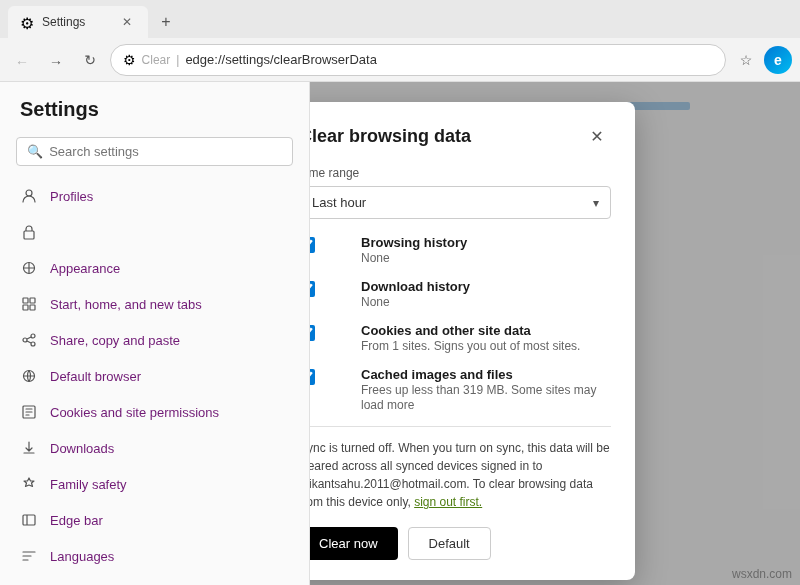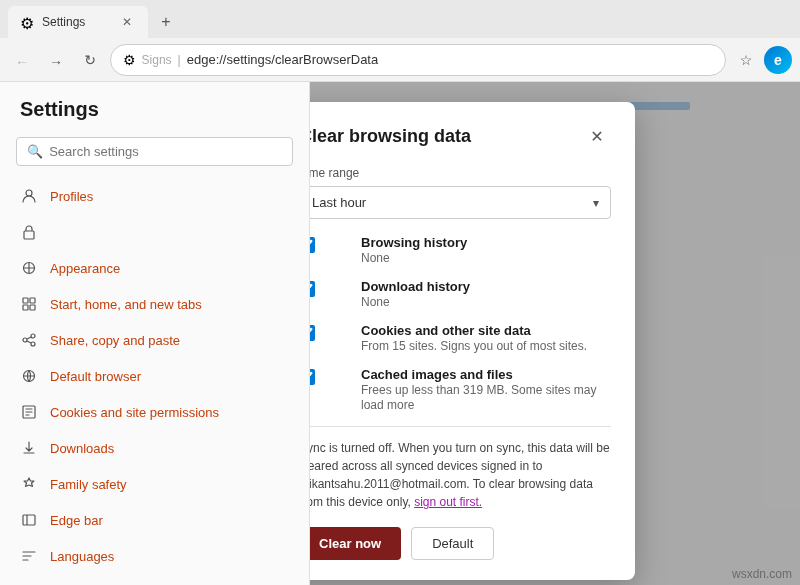--- a/index.html
+++ b/index.html
@@ -28,21 +28,21 @@
     
     .page-content { display: flex; height: calc(585px - 82px); }
 
     
     .sidebar { width: 310px; background: #fafafa; border-right: 1px solid #e0e0e0; padding: 16px 0; overflow-y: auto; flex-shrink: 0; }
     .sidebar-title { font-size: 20px; font-weight: 600; color: #1a1a1a; padding: 0 20px 16px 20px; }
     .search-box { margin: 0 16px 12px 16px; display: flex; align-items: center; background: #fff; border: 1px solid #ccc; border-radius: 4px; padding: 6px 10px; gap: 6px; }
     .search-box input { border: none; outline: none; font-size: 13px; color: #555; flex: 1; background: transparent; }
     .search-icon-glyph { color: #666; font-size: 13px; }
 
-    .sidebar-item { display: flex; align-items: center; padding: 9px 20px; gap: 12px; cursor: pointer; font-size: 13px; color: #c2410c; }
+    .sidebar-item { display: flex; align-items: center; padding: 9px 20px; gap: 12px; cursor: pointer; font-size: 13px; color: #701a75; }
     .sidebar-icon { width: 18px; height: 18px; display: flex; align-items: center; justify-content: center; flex-shrink: 0; }
     .sidebar-icon svg { width: 16px; height: 16px; }
 
     
     .main-content { flex: 1; background: #f3f3f3; overflow-y: auto; position: relative; }
 
     
     .overlay { position: absolute; top: 0; left: 0; right: 0; bottom: 0; background: rgba(0,0,0,0.3); z-index: 10; }
 
     
@@ -58,24 +58,24 @@
 
     .checkbox-item { display: flex; align-items: flex-start; gap: 10px; margin-bottom: 14px; }
     .checkbox-item input[type="checkbox"] { margin-top: 2px; width: 16px; height: 16px; accent-color: #0078d4; flex-shrink: 0; cursor: pointer; }
     .checkbox-label { font-size: 13px; margin-left: 36px; }
     .checkbox-label strong { font-weight: 600; color: #1a1a1a; display: block; }
     .checkbox-label span { color: #666; font-size: 12px; }
 
     .divider-line { border: none; border-top: 1px solid #e0e0e0; margin: 4px 0 12px 0; }
 
     .sync-notice { font-size: 12px; color: #444; line-height: 1.5; margin-bottom: 16px; }
-    .sync-notice a { color: #a21caf; text-decoration: underline; cursor: pointer; }
+    .sync-notice a { color: #4d7c0f; text-decoration: underline; cursor: pointer; }
 
     .dialog-actions { display: flex; gap: 10px; justify-content: flex-start; }
-    .btn-primary { background: #7f1d1d; color: #fff; border: none; border-radius: 4px; padding: 8px 20px; font-size: 13px; cursor: pointer; font-weight: 700; }
+    .btn-primary { background: #000000; color: #fff; border: none; border-radius: 4px; padding: 8px 20px; font-size: 13px; cursor: pointer; font-weight: 400; }
     .btn-secondary { background: #fff; color: #333; border: 1px solid #ccc; border-radius: 4px; padding: 8px 20px; font-size: 13px; cursor: pointer; }
 
     
     .page-bg { padding: 20px; }
     .page-bg-bar { height: 8px; background: #0078d4; border-radius: 2px; margin-bottom: 12px; width: 80%; opacity: 0.3; }
 
     .watermark { position: absolute; bottom: 4px; right: 8px; font-size: 12px; color: #999; z-index: 5; }
   </style>
 </head>
 <body>
@@ -90,21 +90,21 @@
     </div>
     <div class="new-tab-btn">+</div>
   </div>
 
   <div class="address-bar-row">
     <button class="nav-btn disabled">←</button>
     <button class="nav-btn">→</button>
     <button class="nav-btn">↻</button>
     <div class="address-field">
       <span class="address-favicon">⚙</span>
-      <span class="address-separator">Signs</span>
+      <span class="address-separator">Clear</span>
       <span class="address-separator">|</span>
       <span class="address-url">edge://settings/clearBrowserData</span>
     </div>
     <div class="address-actions">
       <button class="addr-action-btn">☆</button>
       <div class="edge-icon">e</div>
     </div>
   </div>
 </div>
 
@@ -266,21 +266,21 @@
         <label class="checkbox-label">
           <strong>Download history</strong>
           <span>None</span>
         </label>
       </div>
 
       <div class="checkbox-item">
         <input type="checkbox" checked="" style="">
         <label class="checkbox-label">
           <strong>Cookies and other site data</strong>
-          <span>From 15 sites. Signs you out of most sites.</span>
+          <span>From 1 sites. Signs you out of most sites.</span>
         </label>
       </div>
 
       <div class="checkbox-item">
         <input type="checkbox" checked="" style="">
         <label class="checkbox-label">
           <strong>Cached images and files</strong>
           <span>Frees up less than 319 MB. Some sites may load more</span>
         </label>
       </div>

